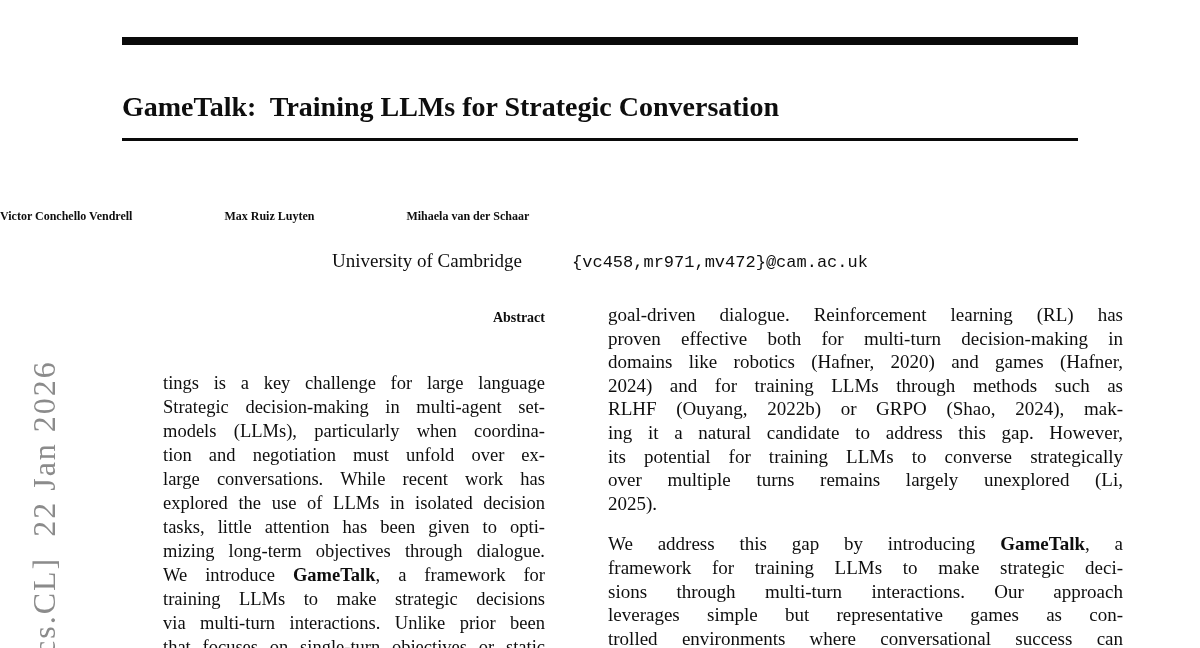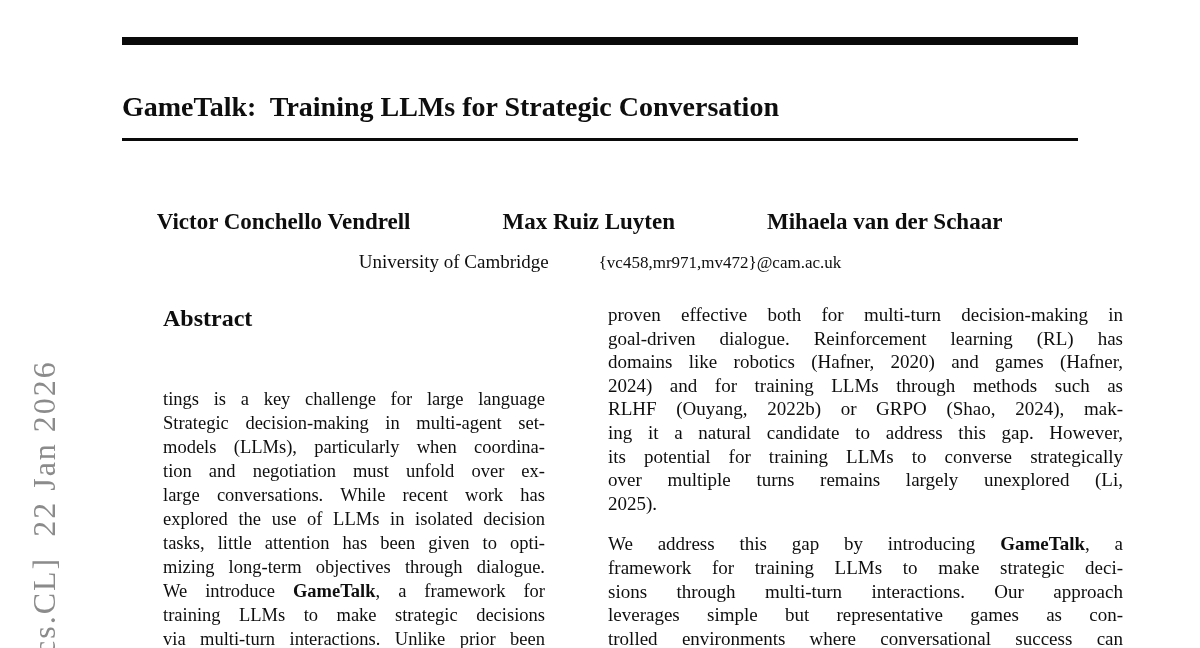--- a/index.html
+++ b/index.html
@@ -46,52 +46,51 @@
     font-weight: bold;
     font-size: 28px;
     white-space: pre;
   }
 
   .authors-row {
     position: absolute;
     left: 0; top: 209px;
     width: 1159px;
     display: flex;
-    justify-content: center;
     gap: 92px;
     font-weight: bold;
-    font-size: 23px;
+    font-size: 12px;
   }
   .affil-row {
     position: absolute;
     left: 0; top: 241px;
     width: 1200px;
     display: flex;
     justify-content: center;
     align-items: baseline;
     gap: 50px;
   }
   .affiliation { font-size: 19px; }
   .emails {
-    font-family: Liberation Serif, serif;
+    font-family: Liberation Mono, monospace;
     font-size: 17px;
     margin-top: 12px;
   }
 
   .abstract-col {
     position: absolute;
     left: 163px; top: 305px;
     width: 382px;
   }
   .abstract-heading {
-    text-align: left;
+    text-align: right;
     font-weight: bold;
-    font-size: 24px;
+    font-size: 14px;
     line-height: 26px;
-    margin: 0 0 56px 0;
+    margin: 0 0 40px 0;
   }
   .abstract-col .line {
     font-size: 18.5px;
     line-height: 24px;
   }
 
   .body-col {
     position: absolute;
     left: 608px; top: 303px;
     width: 515px;
@@ -138,22 +137,22 @@
   <div class="line">tasks, little attention has been given to opti-</div>
   <div class="line">mizing long-term objectives through dialogue.</div>
   <div class="line">We introduce <b>GameTalk</b>, a framework for</div>
   <div class="line">training LLMs to make strategic decisions</div>
   <div class="line">via multi-turn interactions. Unlike prior been</div>
   <div class="line">that focuses on single-turn objectives or static</div>
 </div>
 
 <div class="body-col">
   <div class="para1">
+    <div class="line">goal-driven dialogue. Reinforcement learning (RL) has</div>
     <div class="line">proven effective both for multi-turn decision-making in</div>
-    <div class="line">goal-driven dialogue. Reinforcement learning (RL) has</div>
     <div class="line">domains like robotics (Hafner, 2020) and games (Hafner,</div>
     <div class="line">2024) and for training LLMs through methods such as</div>
     <div class="line">RLHF (Ouyang, 2022b) or GRPO (Shao, 2024), mak-</div>
     <div class="line">ing it a natural candidate to address this gap. However,</div>
     <div class="line">its potential for training LLMs to converse strategically</div>
     <div class="line">over multiple turns remains largely unexplored (Li,</div>
     <div class="line para-end">2025).</div>
   </div>
   <div class="para2">
     <div class="line">We address this gap by introducing <b>GameTalk</b>, a</div>

